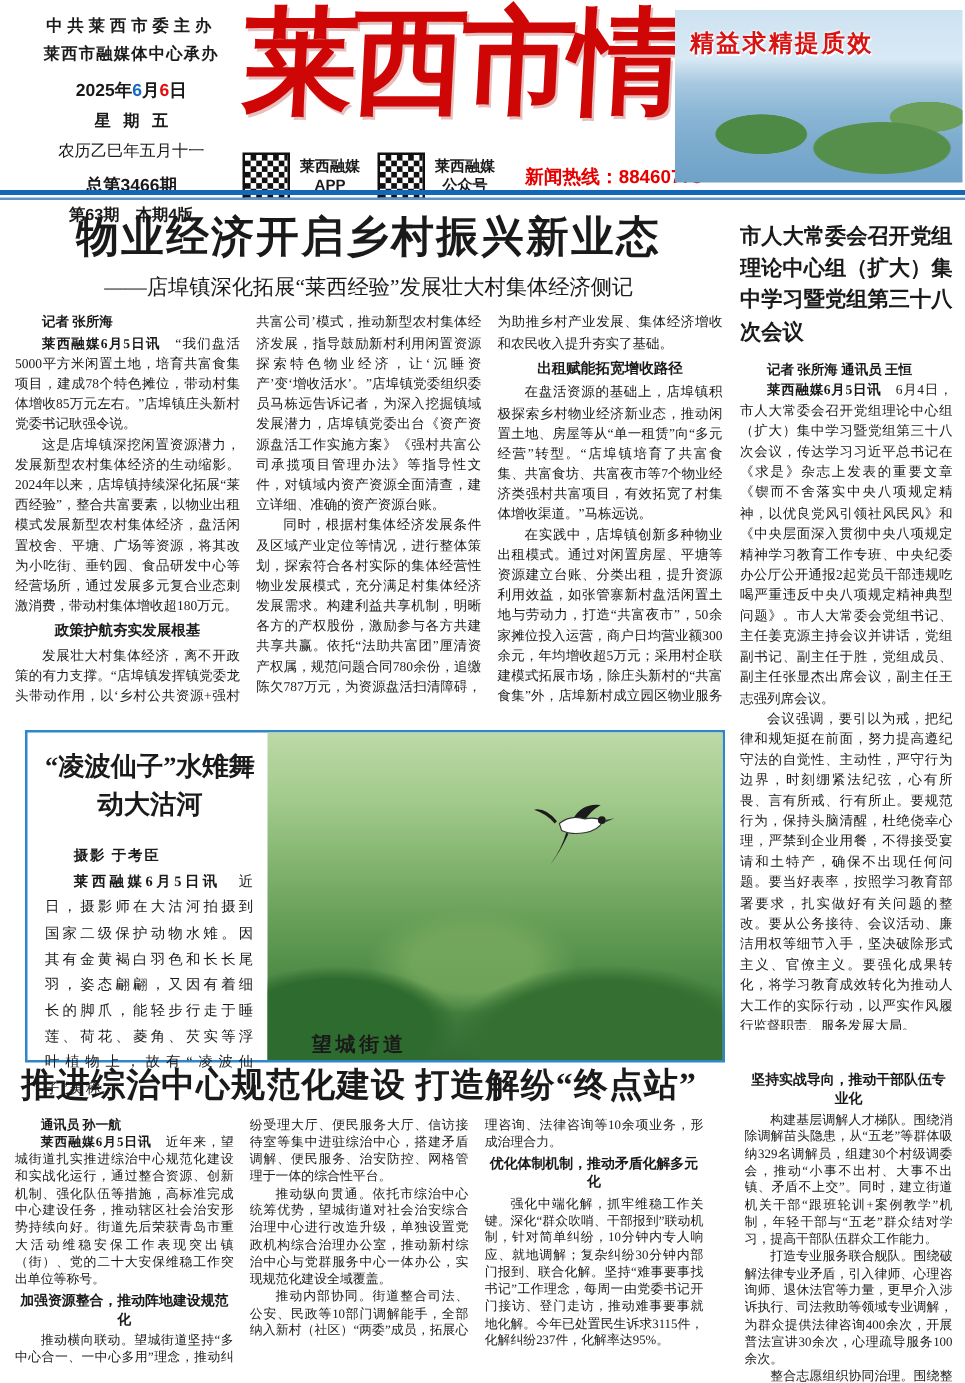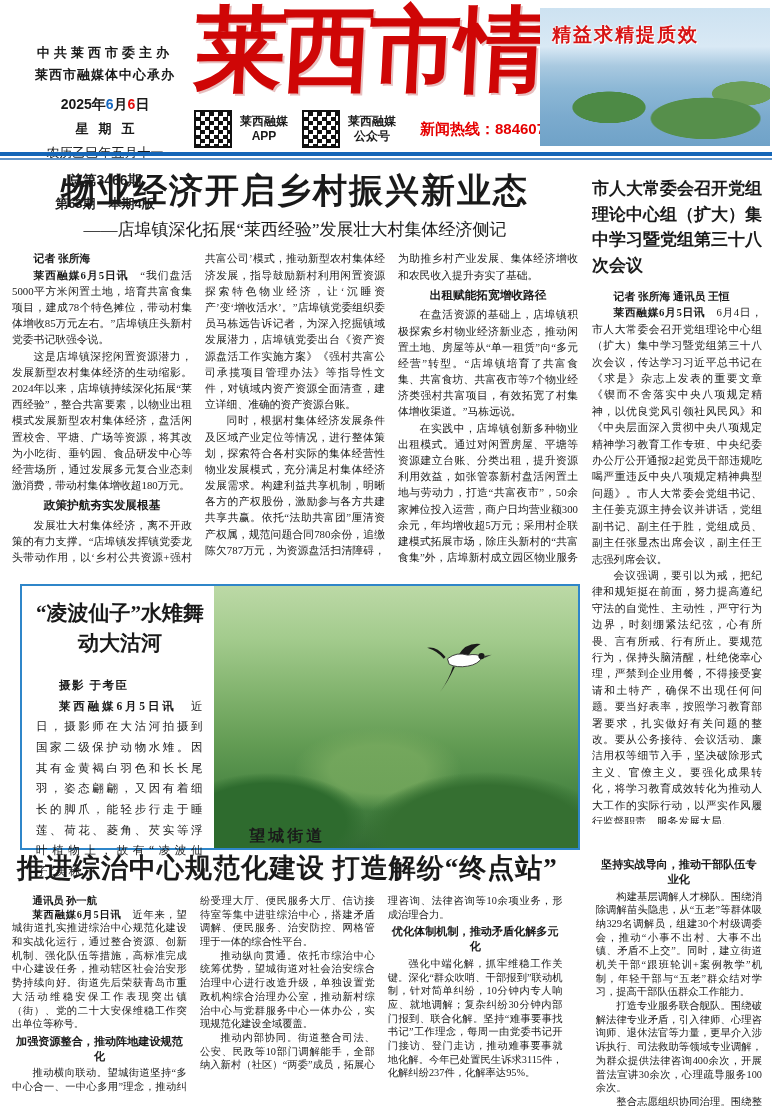--- a/index.html
+++ b/index.html
@@ -1,37 +1,37 @@
 <!DOCTYPE html>
 <html><head>
 <meta charset="utf-8">
 <style>
   html,body{margin:0;padding:0;background:#fff;}
   .page{position:relative;width:772px;height:1106px;background:#fff;overflow:hidden;
         font-family:"Liberation Serif",serif;color:#1a1a1a;}
 
   
   .mh-left{position:absolute;left:14px;top:12px;width:182px;text-align:center;
-           font-family:"Liberation Sans",sans-serif;margin-top:32px;}
+           font-family:"Liberation Sans",sans-serif;}
   .org1{font-size:13px;font-weight:bold;letter-spacing:4px;}
   .org2{font-size:13px;font-weight:bold;letter-spacing:1px;margin-top:4px;}
   .date-line{font-size:14px;margin-top:12px;font-weight:bold;}
   .d-blue{color:#1668c0;}
   .d-red{color:#e30b0b;}
   .weekday{font-size:13px;font-weight:bold;letter-spacing:10px;margin-top:6px;text-indent:10px;}
   .lunar{font-size:13px;font-weight:normal;margin-top:6px;}
   .issue1{font-size:14px;font-weight:bold;margin-top:10px;}
   .issue2{font-size:13px;font-weight:bold;margin-top:5px;}
 
   .mh-title{position:absolute;left:176px;top:-10px;width:386px;text-align:center;
             font-family:"DejaVu Serif",serif;font-weight:bold;font-size:92px;line-height:118px;
             color:#cf0606;letter-spacing:-5px;transform:skewX(-3deg);
             text-shadow:2px 2px 0 rgba(160,0,0,.25);white-space:nowrap;}
 
-  .mh-qrrow{position:absolute;left:194px;top:110px;display:flex;align-items:center;justify-content:space-between;}
+  .mh-qrrow{position:absolute;left:194px;top:122px;display:flex;align-items:center;justify-content:space-between;}
   .qr{width:38px;height:38px;border:2px solid #111;box-sizing:border-box;
       background:conic-gradient(#111 90deg,#fff 0 180deg,#111 0 270deg,#fff 0) 0 0/9px 9px;}
   .qr-label{font-family:"Liberation Sans",sans-serif;font-size:12px;font-weight:bold;
             line-height:1.25;margin:0 14px 0 8px;text-align:center;}
   .hotline{font-family:"Liberation Sans",sans-serif;font-size:15px;font-weight:bold;
            color:#e60000;margin-left:10px;white-space:nowrap;}
 
   .mh-banner{position:absolute;right:2px;top:8px;width:202px;height:138px;overflow:hidden;
       background:
         radial-gradient(60px 26px at 30% 72%, #4d8a45 60%, rgba(0,0,0,0) 62%),

